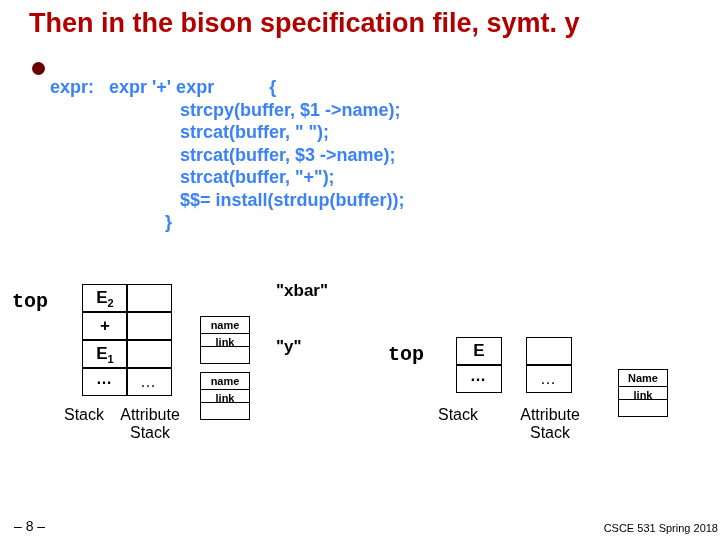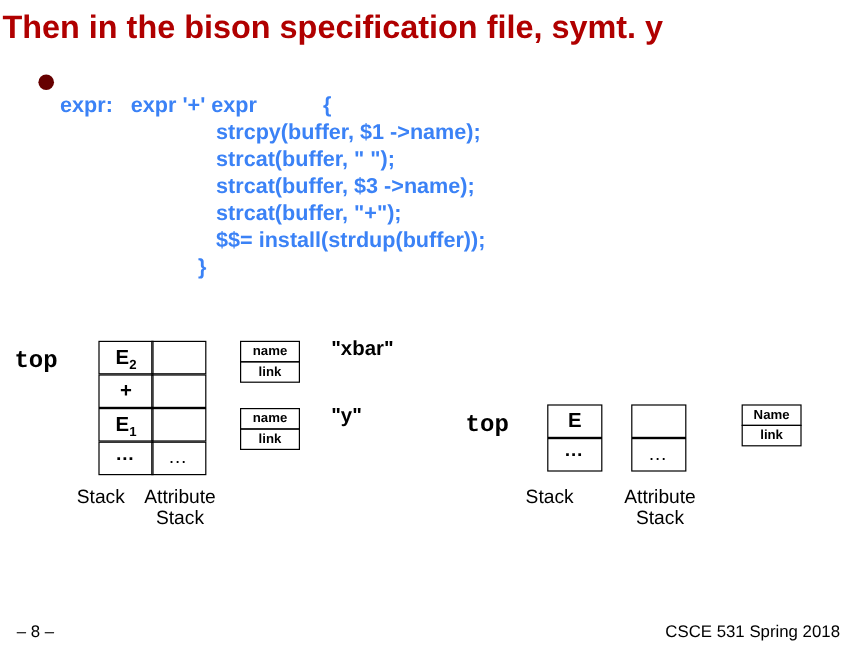--- a/index.html
+++ b/index.html
@@ -8,21 +8,21 @@
     width: 720px;
     height: 540px;
     font-family: Arial, Helvetica, sans-serif;
     background: #fff;
     position: relative;
     overflow: hidden;
   }
   .title {
     position: absolute;
     top: 8px;
-    left: 2px;
+    left: 29px;
     font-size: 27px;
     font-weight: bold;
     color: #B00000;
   }
   .bullet {
     position: absolute;
     top: 62px;
     left: 32px;
     width: 13px;
     height: 13px;
@@ -42,26 +42,26 @@
   }
   .top-lbl { position: absolute; font-size: 20px; font-weight: bold; font-family: Liberation Mono, monospace; }
   .cellbox {
     border: 1.5px solid #000;
     text-align: center;
     position: absolute;
   }
   .stk { width: 46px; height: 28px; font-size: 17px; font-weight: bold; line-height: 26px; margin-left: 20px; }
   .stk .sub { font-size: 11px; vertical-align: sub; }
   .attr { width: 46px; height: 28px; }
-  .slot { width: 50px; height: 18px; font-size: 11px; font-weight: bold; line-height: 16px; }
+  .slot { width: 50px; height: 31px; font-size: 11px; font-weight: bold; line-height: 16px; margin-top: 32px; }
   .dots { letter-spacing: 2px; font-size: 16px; line-height: 20px; }
   .val { position: absolute; font-size: 17px; font-weight: bold; }
   .lbl { position: absolute; font-size: 16px; font-weight: normal; text-align: center; }
   .ftr-l { position: absolute; bottom: 6px; left: 14px; font-size: 14px; }
-  .ftr-r { position: absolute; bottom: 6px; right: 20px; font-size: 14px; text-align: center; }
+  .ftr-r { position: absolute; bottom: 6px; right: 2px; font-size: 11px; text-align: center; }
 </style>
 </head>
 <body>
 
 <div class="title">Then in the bison specification file, symt. y</div>
 <div class="bullet"></div>
 <pre class="code"><span>expr:   expr '+' expr           {</span>
 <span>                          strcpy(buffer, $1 -&gt;name);</span>
 <span>                          strcat(buffer, " ");</span>
 <span>                          strcat(buffer, $3 -&gt;name);</span>

